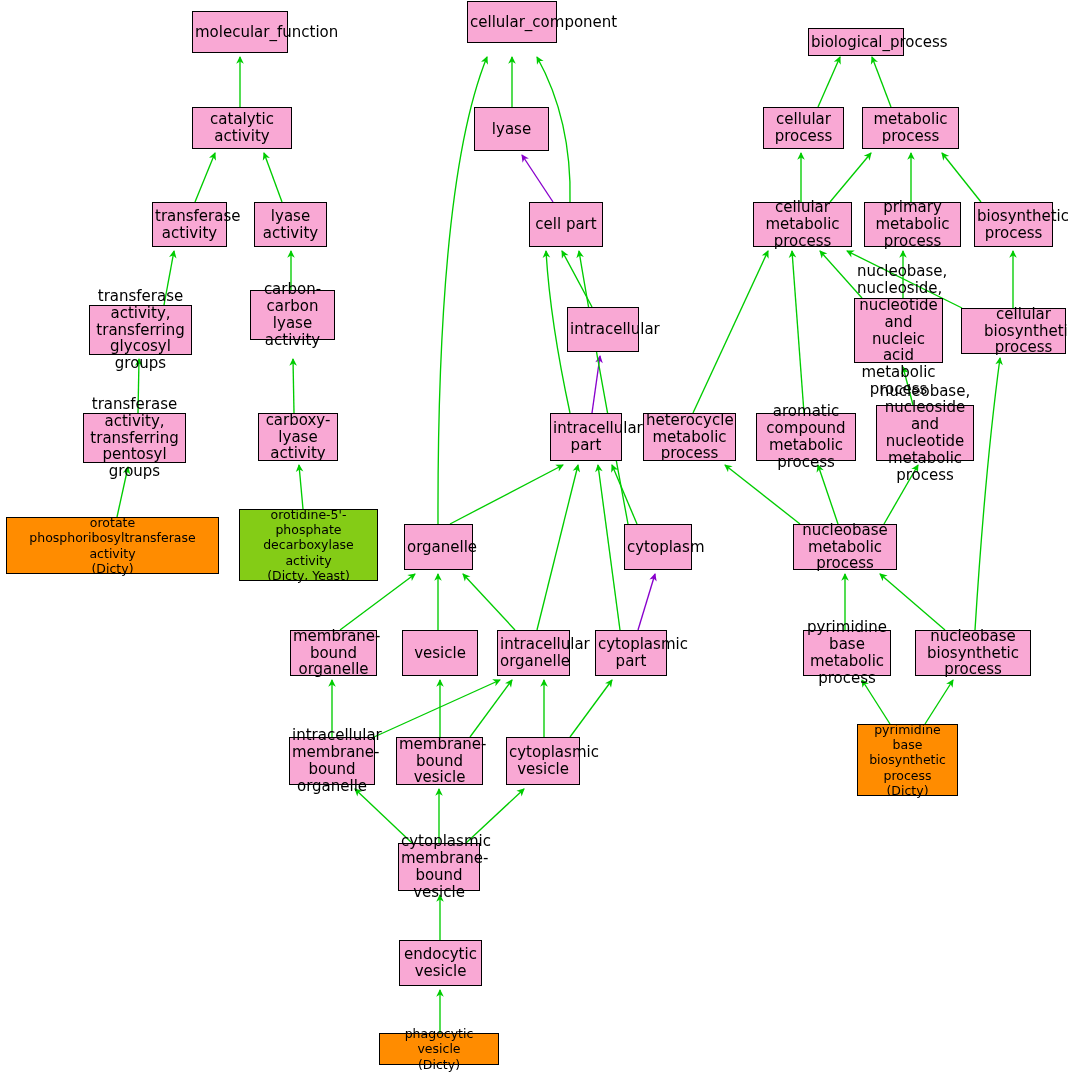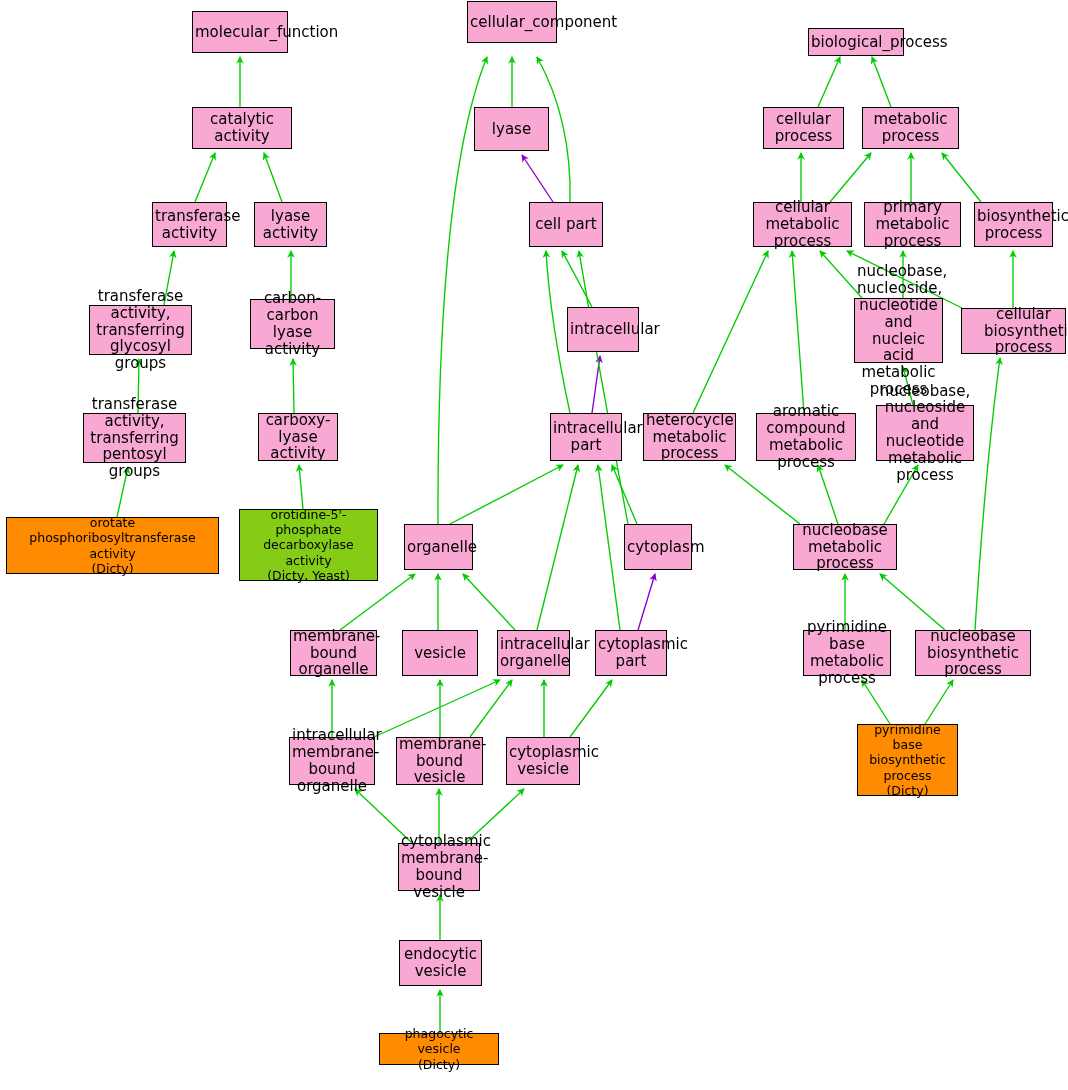--- a/index.html
+++ b/index.html
@@ -129,21 +129,21 @@
       </div>
       <div class="node" style="left: 974px; top: 202px; width: 79px; height: 45px;">
         <span>biosynthetic
 process</span>
       </div>
       <div class="node" style="left: 89px; top: 305px; width: 103px; height: 50px;">
         <span>transferase
 activity, transferring
 glycosyl groups</span>
       </div>
-      <div class="node" style="left: 250px; top: 299px; width: 85px; height: 50px;">
+      <div class="node" style="left: 250px; top: 290px; width: 85px; height: 50px;">
         <span>carbon-carbon
 lyase activity</span>
       </div>
       <div class="node" style="left: 567px; top: 307px; width: 72px; height: 45px;">
         <span>intracellular</span>
       </div>
       <div class="node" style="left: 854px; top: 298px; width: 89px; height: 65px;">
         <span>nucleobase,
 nucleoside,
 nucleotide and

